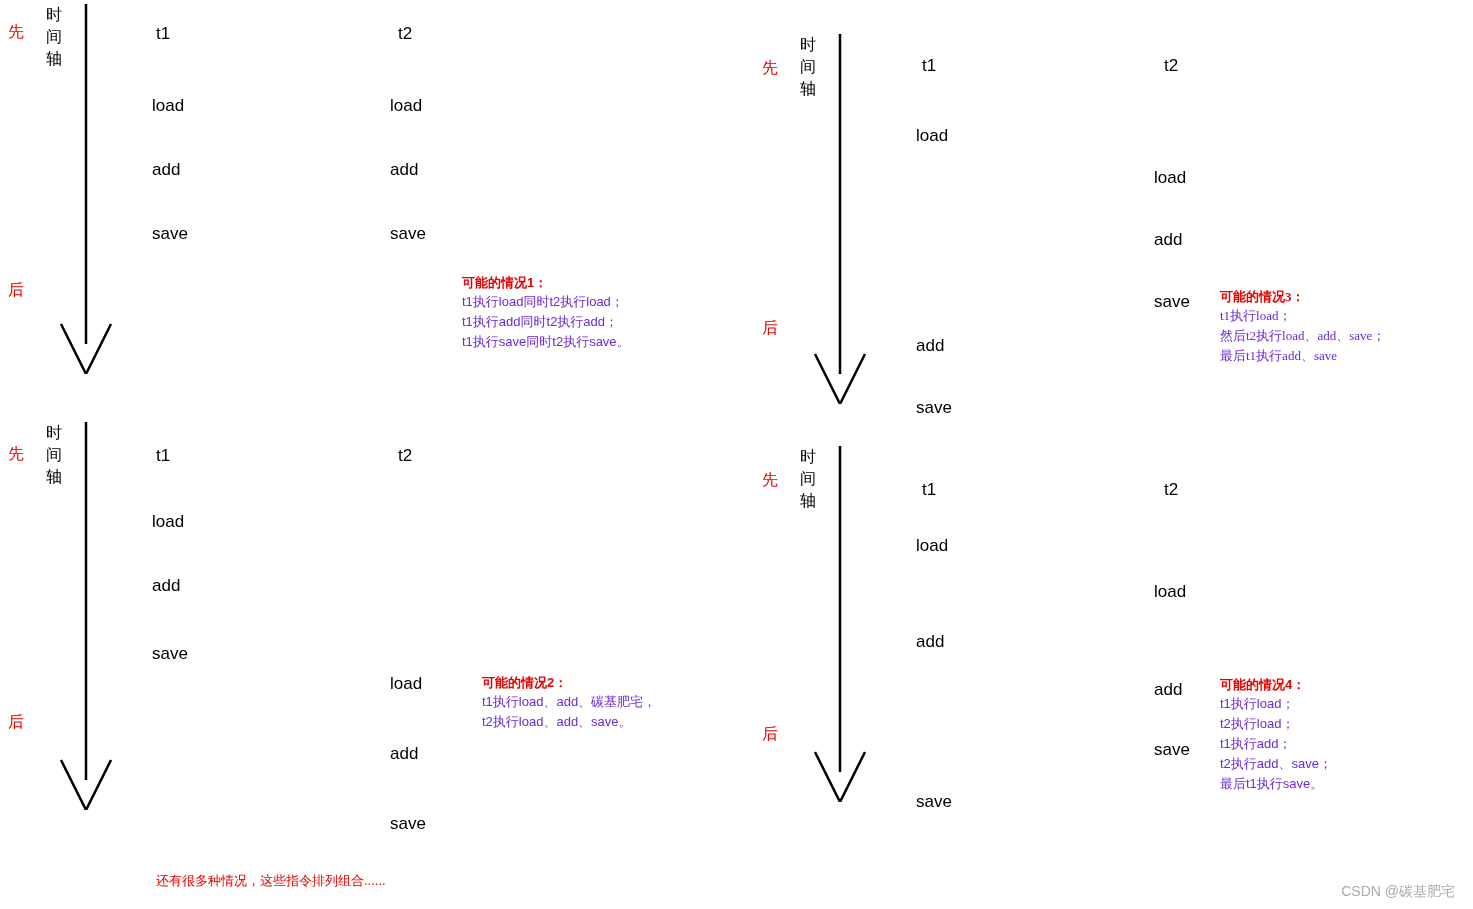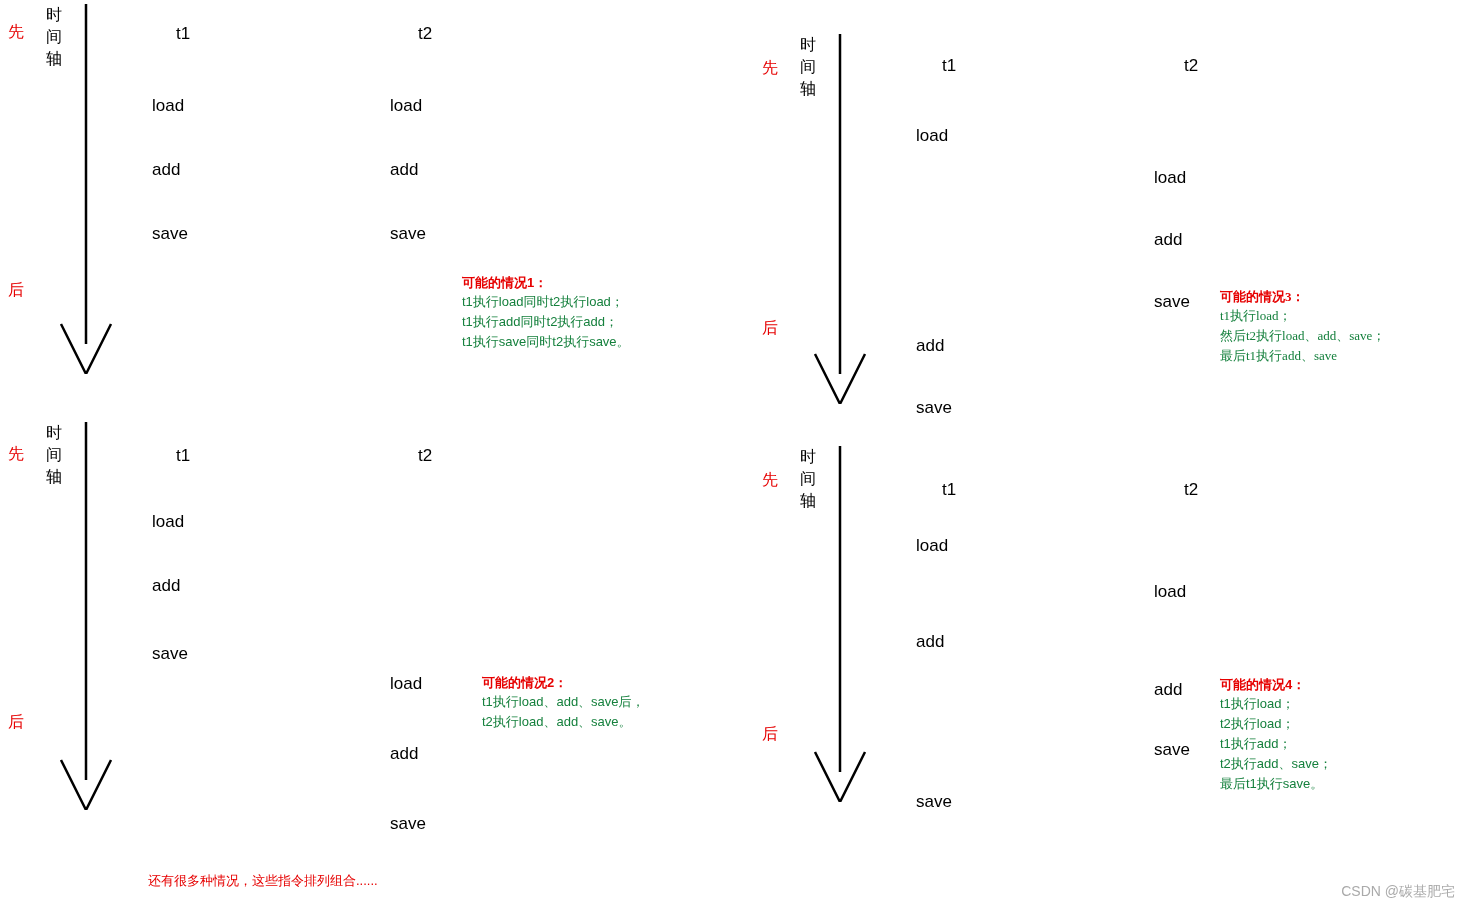--- a/index.html
+++ b/index.html
@@ -24,33 +24,32 @@
     .red-label {
       color: #e60000;
       font-size: 16px;
     }
     .arrow-svg {
       position: absolute;
     }
     .thread-label {
       position: absolute;
       font-size: 17px;
-      margin-left: 20px;
     }
     .op-label {
       position: absolute;
       font-size: 17px;
     }
     .scenario-title {
       color: #e60000;
       font-size: 13px;
       font-weight: bold;
     }
     .scenario-line {
-      color: #15803d;
+      color: #6d28d9;
       font-size: 13px;
       line-height: 20px;
     }
     .scenario-box {
       position: absolute;
     }
     .footer-note {
       position: absolute;
       color: #e60000;
       font-size: 13px;
@@ -116,21 +115,21 @@
   <div class="op-label" style="left:152px; top:162px;">add</div>
   <div class="op-label" style="left:152px; top:230px;">save</div>
 
   <div class="thread-label" style="left:398px; top:32px;">t2</div>
   <div class="op-label" style="left:390px; top:260px;">load</div>
   <div class="op-label" style="left:390px; top:330px;">add</div>
   <div class="op-label" style="left:390px; top:400px;">save</div>
 
   <div class="scenario-box" style="left:462px; top:260px;margin-left:20px;">
     <div class="scenario-title">可能的情况2：</div>
-    <div class="scenario-line">t1执行load、add、save后，</div>
+    <div class="scenario-line">t1执行load、add、碳基肥宅，</div>
     <div class="scenario-line">t2执行load、add、save。</div>
   </div>
 </div>
 
 <div class="panel" style="left:756px; top:26px; width:720px; height:400px;">
   <div class="red-label" style="position:absolute; left:6px; top:32px;">先</div>
   <div class="red-label" style="position:absolute; left:6px; top:292px;">后</div>
   <div class="axis-label" style="left:44px; top:8px;">
     <span class="axis-char">时</span>
     <span class="axis-char">间</span>
@@ -185,15 +184,15 @@
   <div class="scenario-box" style="left:464px; top:236px;">
     <div class="scenario-title">可能的情况4：</div>
     <div class="scenario-line">t1执行load；</div>
     <div class="scenario-line">t2执行load；</div>
     <div class="scenario-line">t1执行add；</div>
     <div class="scenario-line">t2执行add、save；</div>
     <div class="scenario-line">最后t1执行save。</div>
   </div>
 </div>
 
-<div class="footer-note" style="left:148px; top:872px;">还有很多种情况，这些指令排列组合......</div>
+<div class="footer-note" style="left:156px; top:872px;">还有很多种情况，这些指令排列组合......</div>
 
 <div class="watermark" style="right:18px; bottom:8px;">CSDN @碳基肥宅</div>
 
 </body></html>

